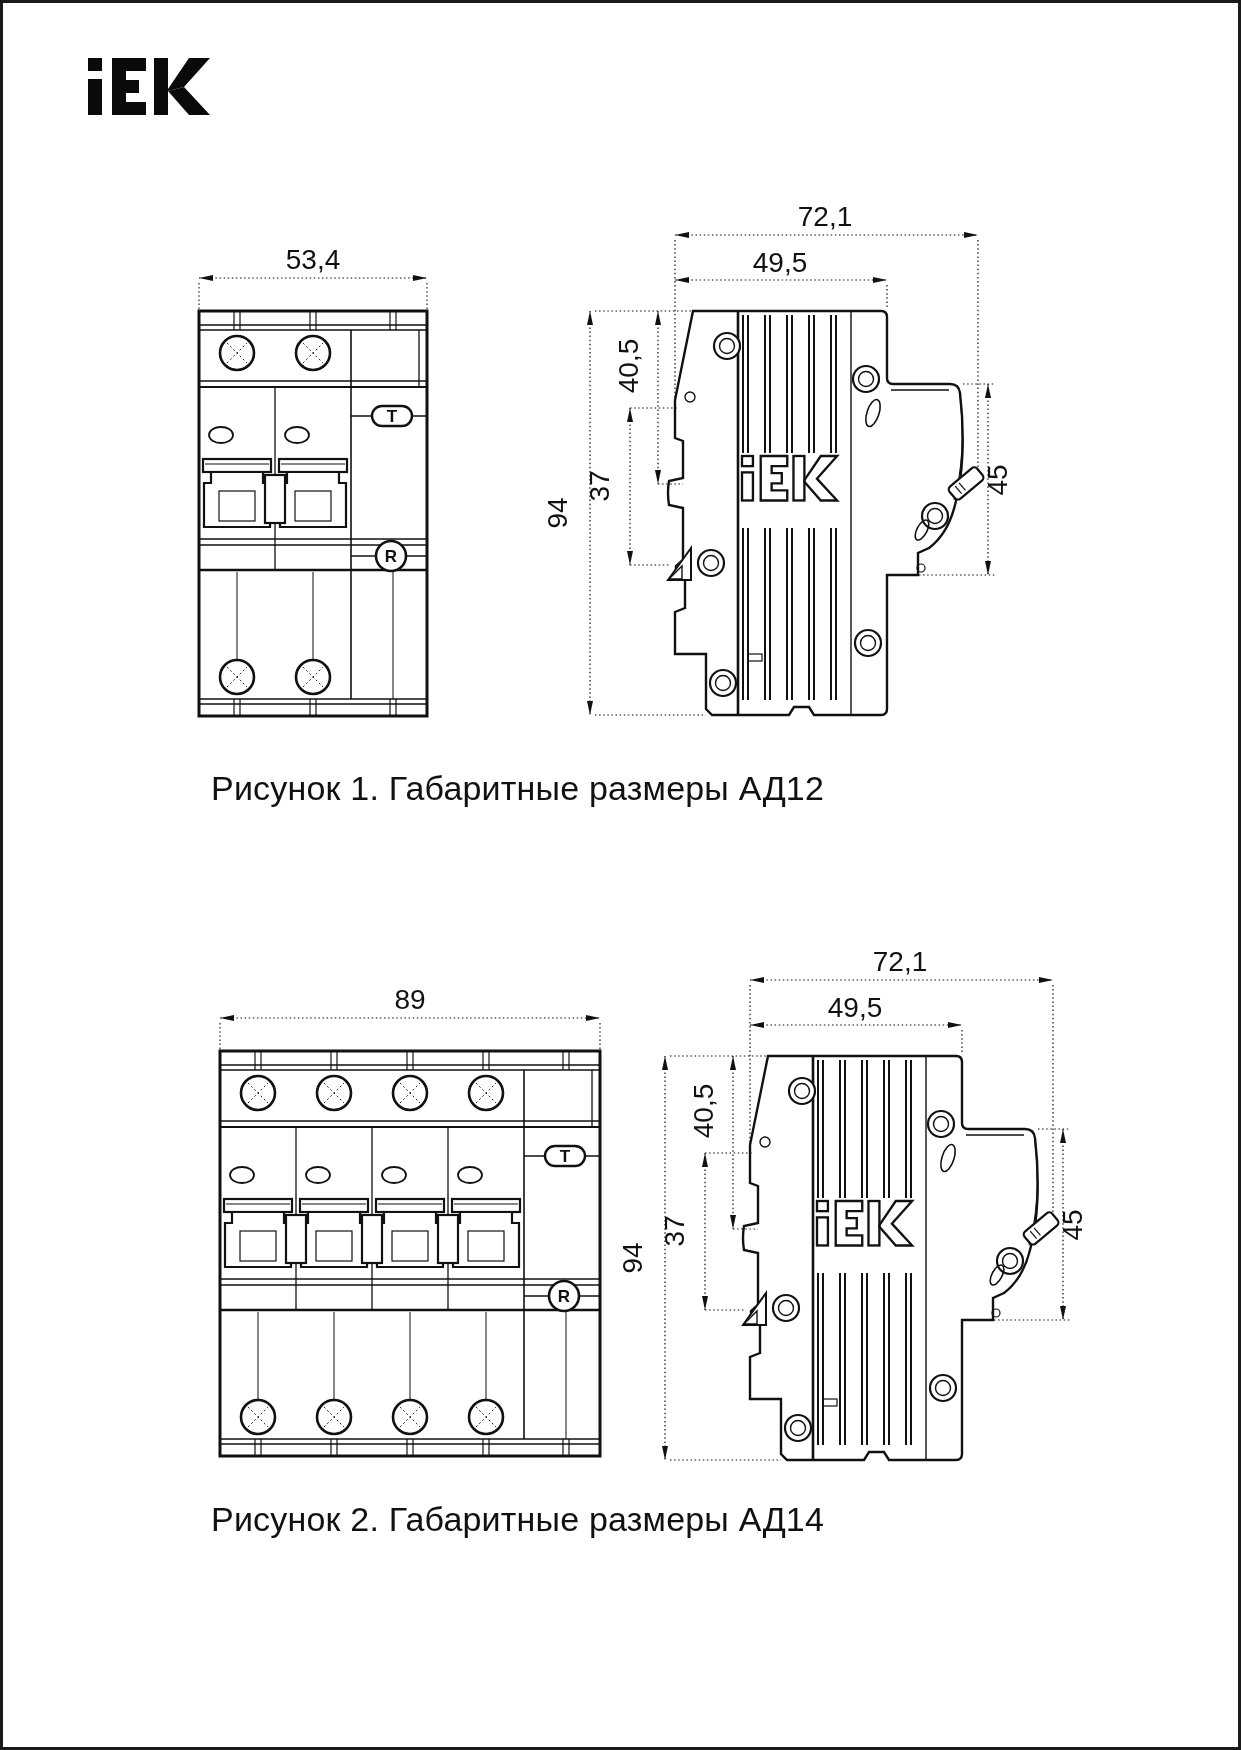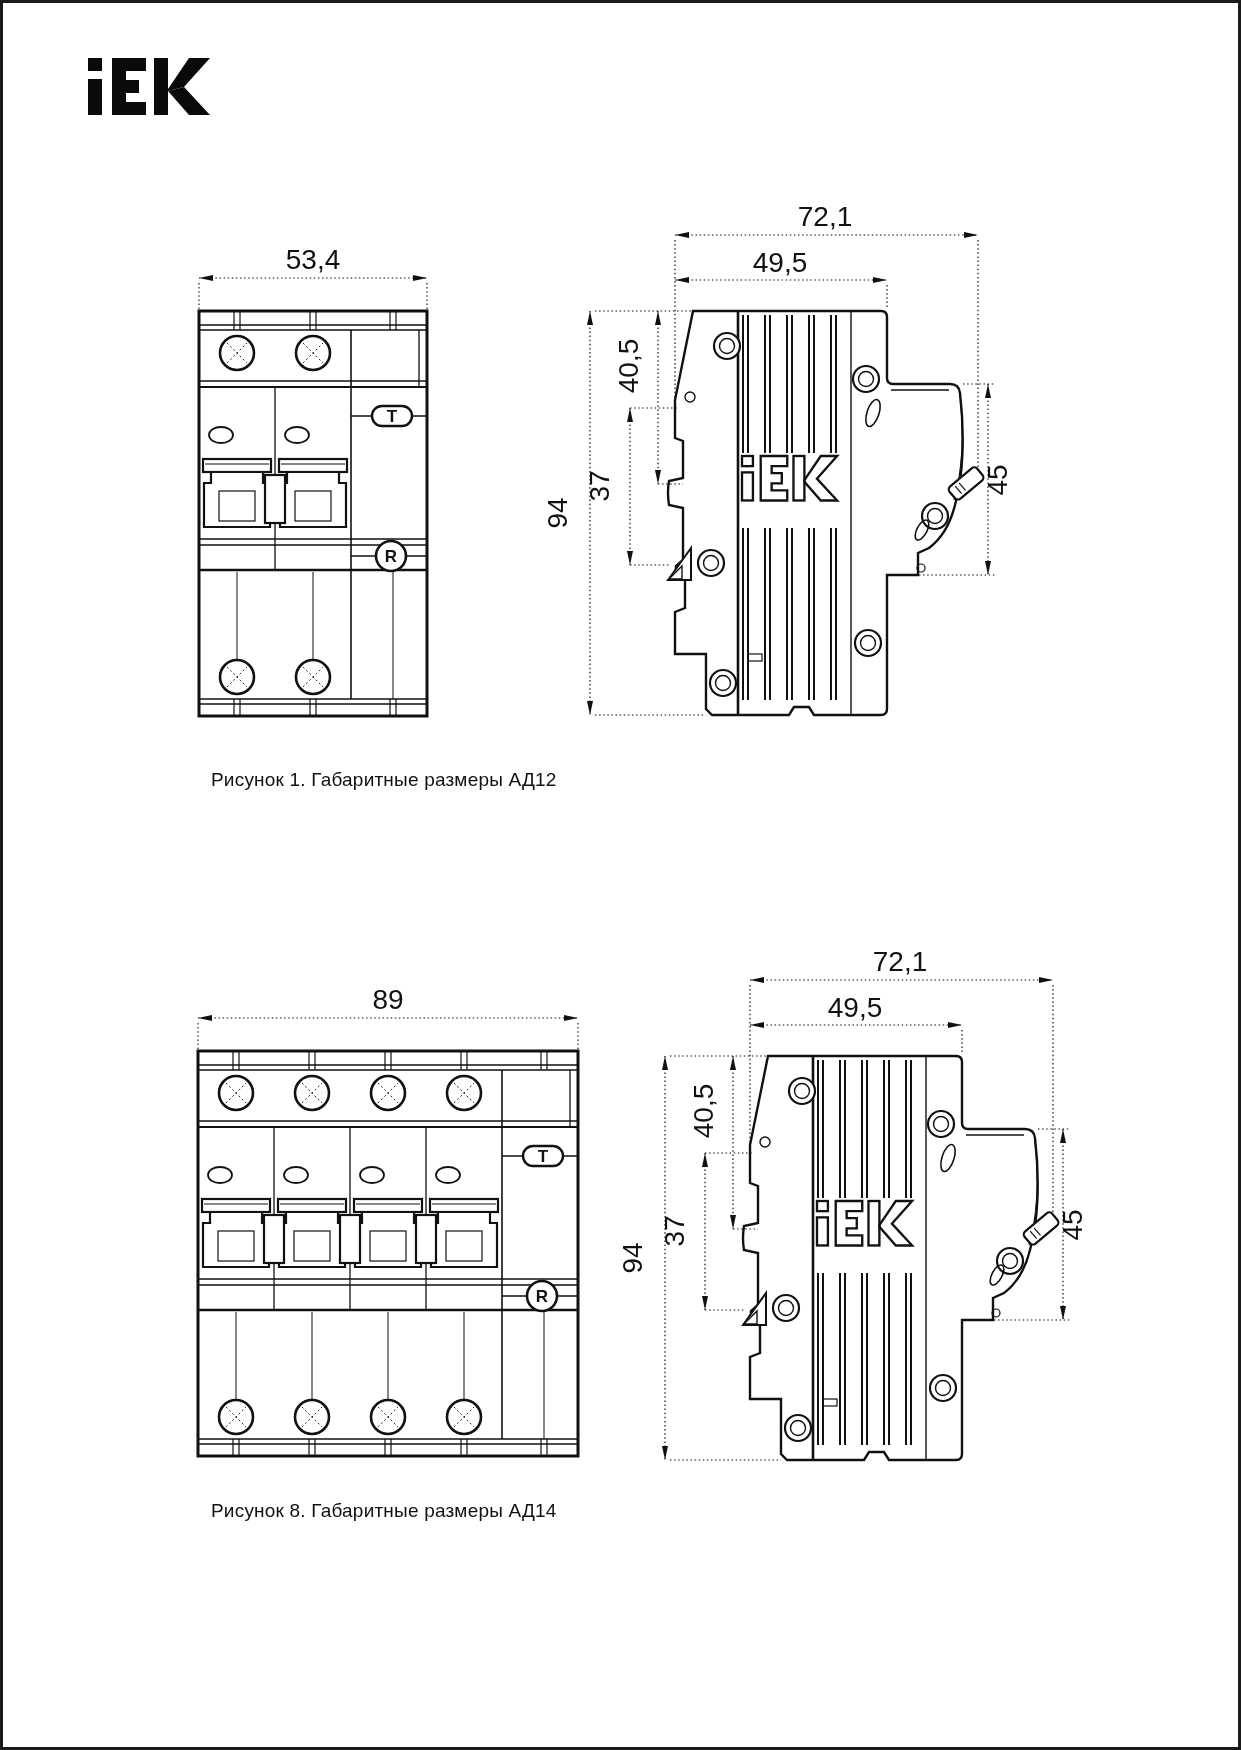--- a/index.html
+++ b/index.html
@@ -3,21 +3,21 @@
 <meta charset="utf-8">
 <style>
   html,body{margin:0;padding:0;background:#e8e8e8;}
   .page{
     position:relative;width:1241px;height:1750px;background:#ffffff;
     border:3px solid #1a1a1a;box-sizing:border-box;overflow:hidden;
     font-family:"Liberation Sans", sans-serif;color:#111;
   }
   .abs{position:absolute;}
   .caption{
-    font-size:19px;color:#111;letter-spacing:0.2px;
+    font-size:34px;color:#111;letter-spacing:0.2px;
     font-family:"Liberation Sans", sans-serif;white-space:nowrap;
   }
   svg{display:block;}
   svg text{font-family:"Liberation Sans", sans-serif;fill:#111;}
   .dim-txt{font-size:28px;}
   .btn-txt{font-size:17px;font-weight:bold;}
 </style>
 </head>
 <body>
 
@@ -248,21 +248,21 @@
           <text class="dim-txt" text-anchor="middle" transform="rotate(-90 105 178)" x="105" y="178">40,5</text>
           <text class="dim-txt" text-anchor="middle" transform="rotate(-90 76 298)" x="76" y="298">37</text>
           <text class="dim-txt" text-anchor="middle" transform="rotate(-90 474 292)" x="474" y="292">45</text>
         </g>
       </g>
     </svg>
   </div>
 
   <div class="abs caption" style="left:208px;top:766px;">Рисунок 1. Габаритные размеры АД12</div>
 
-  <div class="abs" style="left:186px;top:970px;">
+  <div class="abs" style="left:208px;top:970px;">
     <svg width="398" height="500" viewBox="0 0 398 500">
       <g>
         <text class="dim-txt" x="199" y="36" text-anchor="middle">89</text>
         <line x1="9" y1="45" x2="389" y2="45" stroke="#111" stroke-width="1.2" stroke-dasharray="1.5 2.6"></line>
         <polygon points="9,45 23,42 23,48" fill="#111"></polygon>
         <polygon points="389,45 375,42 375,48" fill="#111"></polygon>
         <line x1="9" y1="50" x2="9" y2="78" stroke="#111" stroke-width="1.1" stroke-dasharray="1.5 2.6"></line>
         <line x1="389" y1="50" x2="389" y2="78" stroke="#111" stroke-width="1.1" stroke-dasharray="1.5 2.6"></line>
       </g>
       <g transform="translate(9,78)" fill="none" stroke="#111">
@@ -489,15 +489,15 @@
           <text class="dim-txt" x="247" y="84" text-anchor="middle">49,5</text>
           <text class="dim-txt" text-anchor="middle" transform="rotate(-90 34 325)" x="34" y="325">94</text>
           <text class="dim-txt" text-anchor="middle" transform="rotate(-90 105 178)" x="105" y="178">40,5</text>
           <text class="dim-txt" text-anchor="middle" transform="rotate(-90 76 298)" x="76" y="298">37</text>
           <text class="dim-txt" text-anchor="middle" transform="rotate(-90 474 292)" x="474" y="292">45</text>
         </g>
       </g>
     </svg>
   </div>
 
-  <div class="abs caption" style="left:208px;top:1497px;">Рисунок 8. Габаритные размеры АД14</div>
+  <div class="abs caption" style="left:208px;top:1497px;">Рисунок 2. Габаритные размеры АД14</div>
 
 </div>
 
 </body></html>

